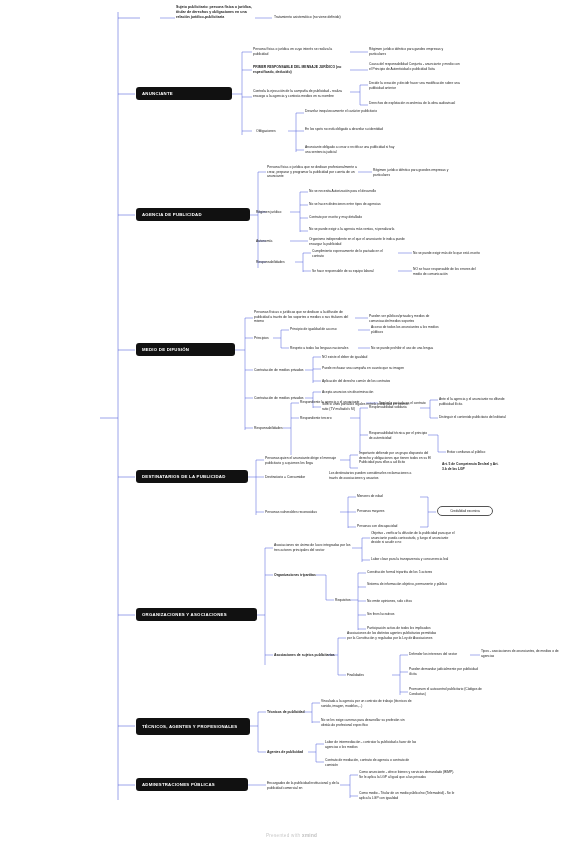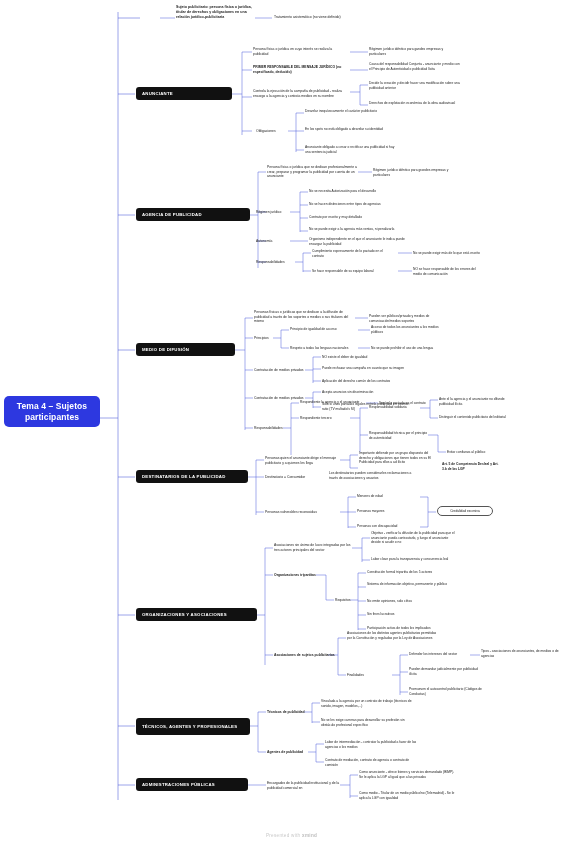--- a/index.html
+++ b/index.html
@@ -266,21 +266,20 @@
 
       <path d="M248 785 L258 785"></path>
       <path d="M258 785 L266 785"></path>
       <path d="M340 785 L350 785"></path>
       <path d="M350 775 L350 798"></path>
       <path d="M350 775 L358 775"></path>
       <path d="M350 796 L358 796"></path>
     </g>
   </svg>
 
-  <div class="node root" style="left:4px; top:396px; width:96px;">Tema 4 – Sujetos participantes</div>
 
   <div class="node lvl2 bold" style="left:176px; top:4px; width:80px;">Sujeto publicitario: persona física o jurídica, titular de derechos y obligaciones en una relación jurídico-publicitaria</div>
   <div class="node lvl3" style="left:274px; top:14px; width:92px;">Tratamiento asistemático (no viene definido)</div>
 
   <div class="node lvl1" style="left:136px; top:87px; width:96px; height:13px;">ANUNCIANTE</div>
 
   <div class="node lvl3" style="left:253px; top:46px; width:92px;">Persona física o jurídica en cuyo interés se realiza la publicidad</div>
   <div class="node lvl4" style="left:369px; top:46px; width:92px;">Régimen jurídico idéntico para gandes empresas y particulares</div>
 
   <div class="node lvl3 bold" style="left:253px; top:64px; width:95px;">PRIMER RESPONSABLE DEL MENSAJE JURÍDICO (no especificado, deducido)</div>

